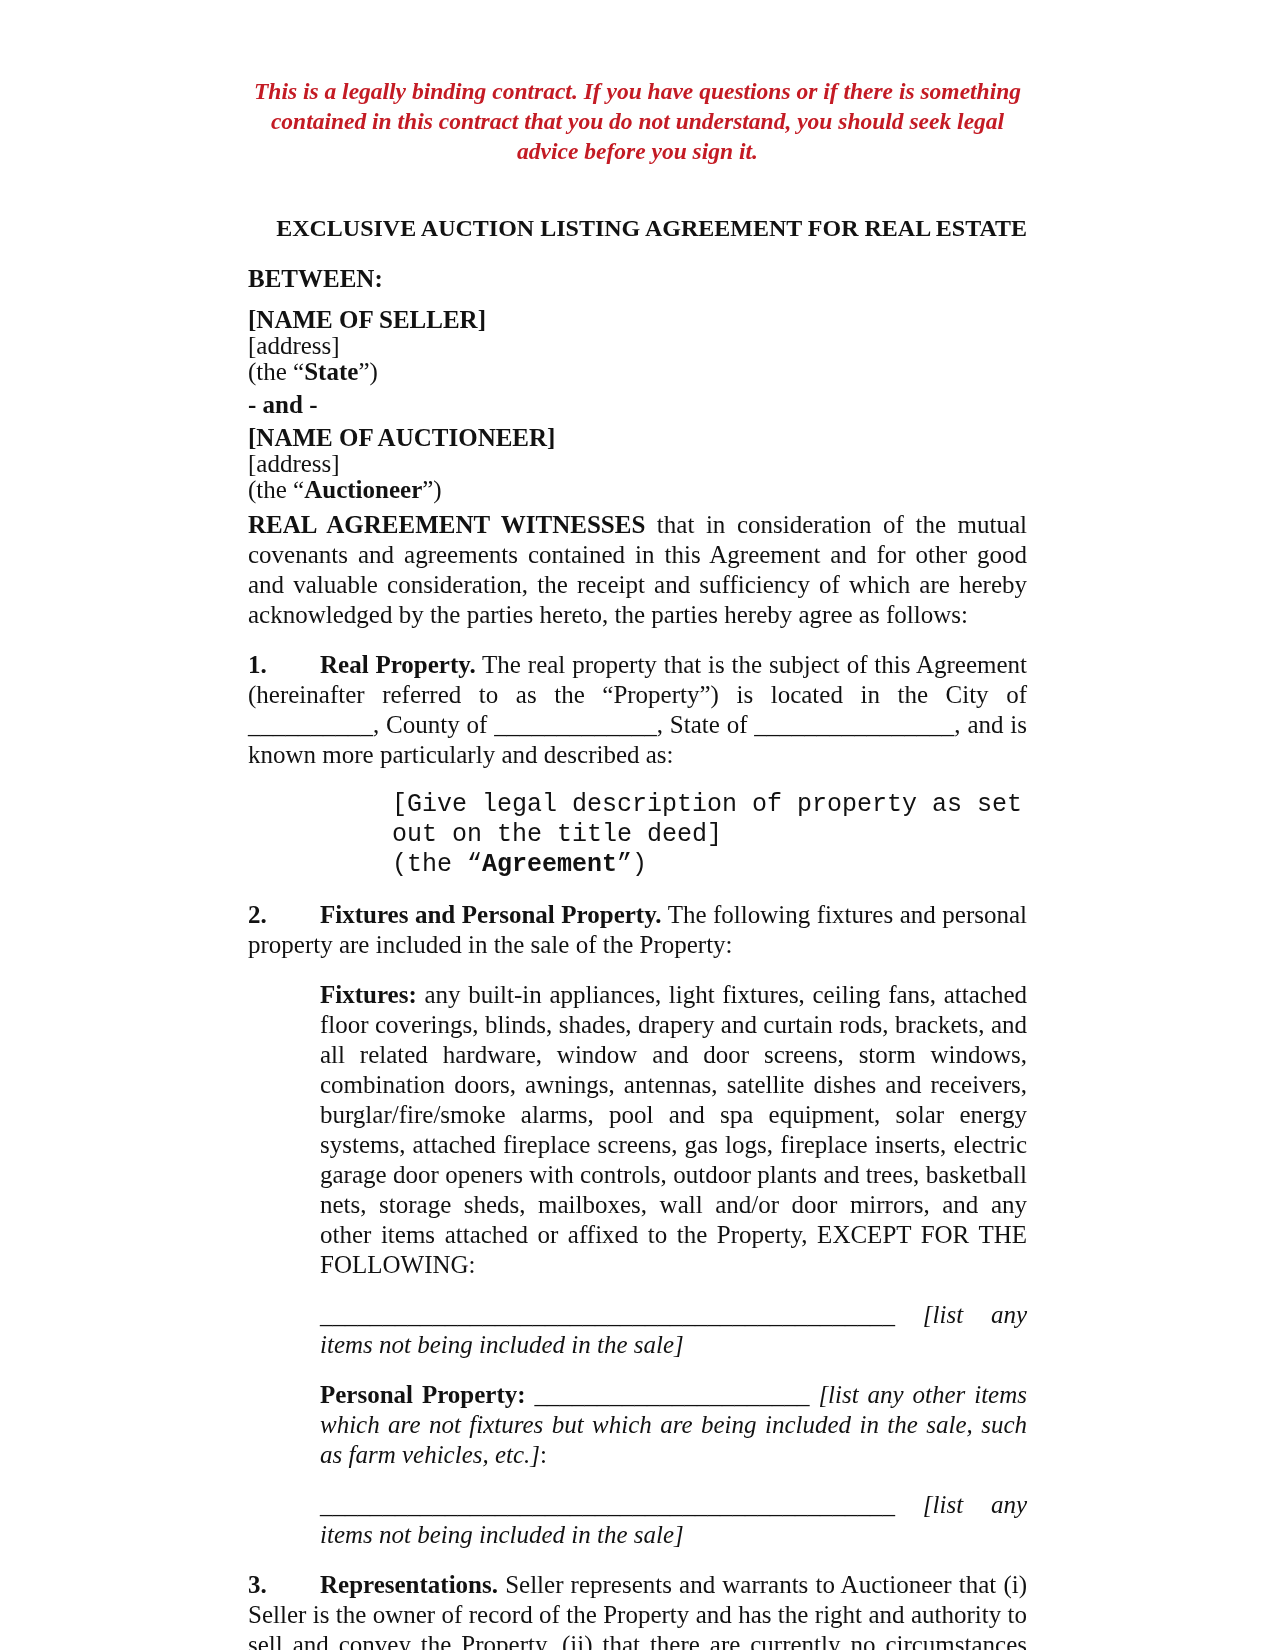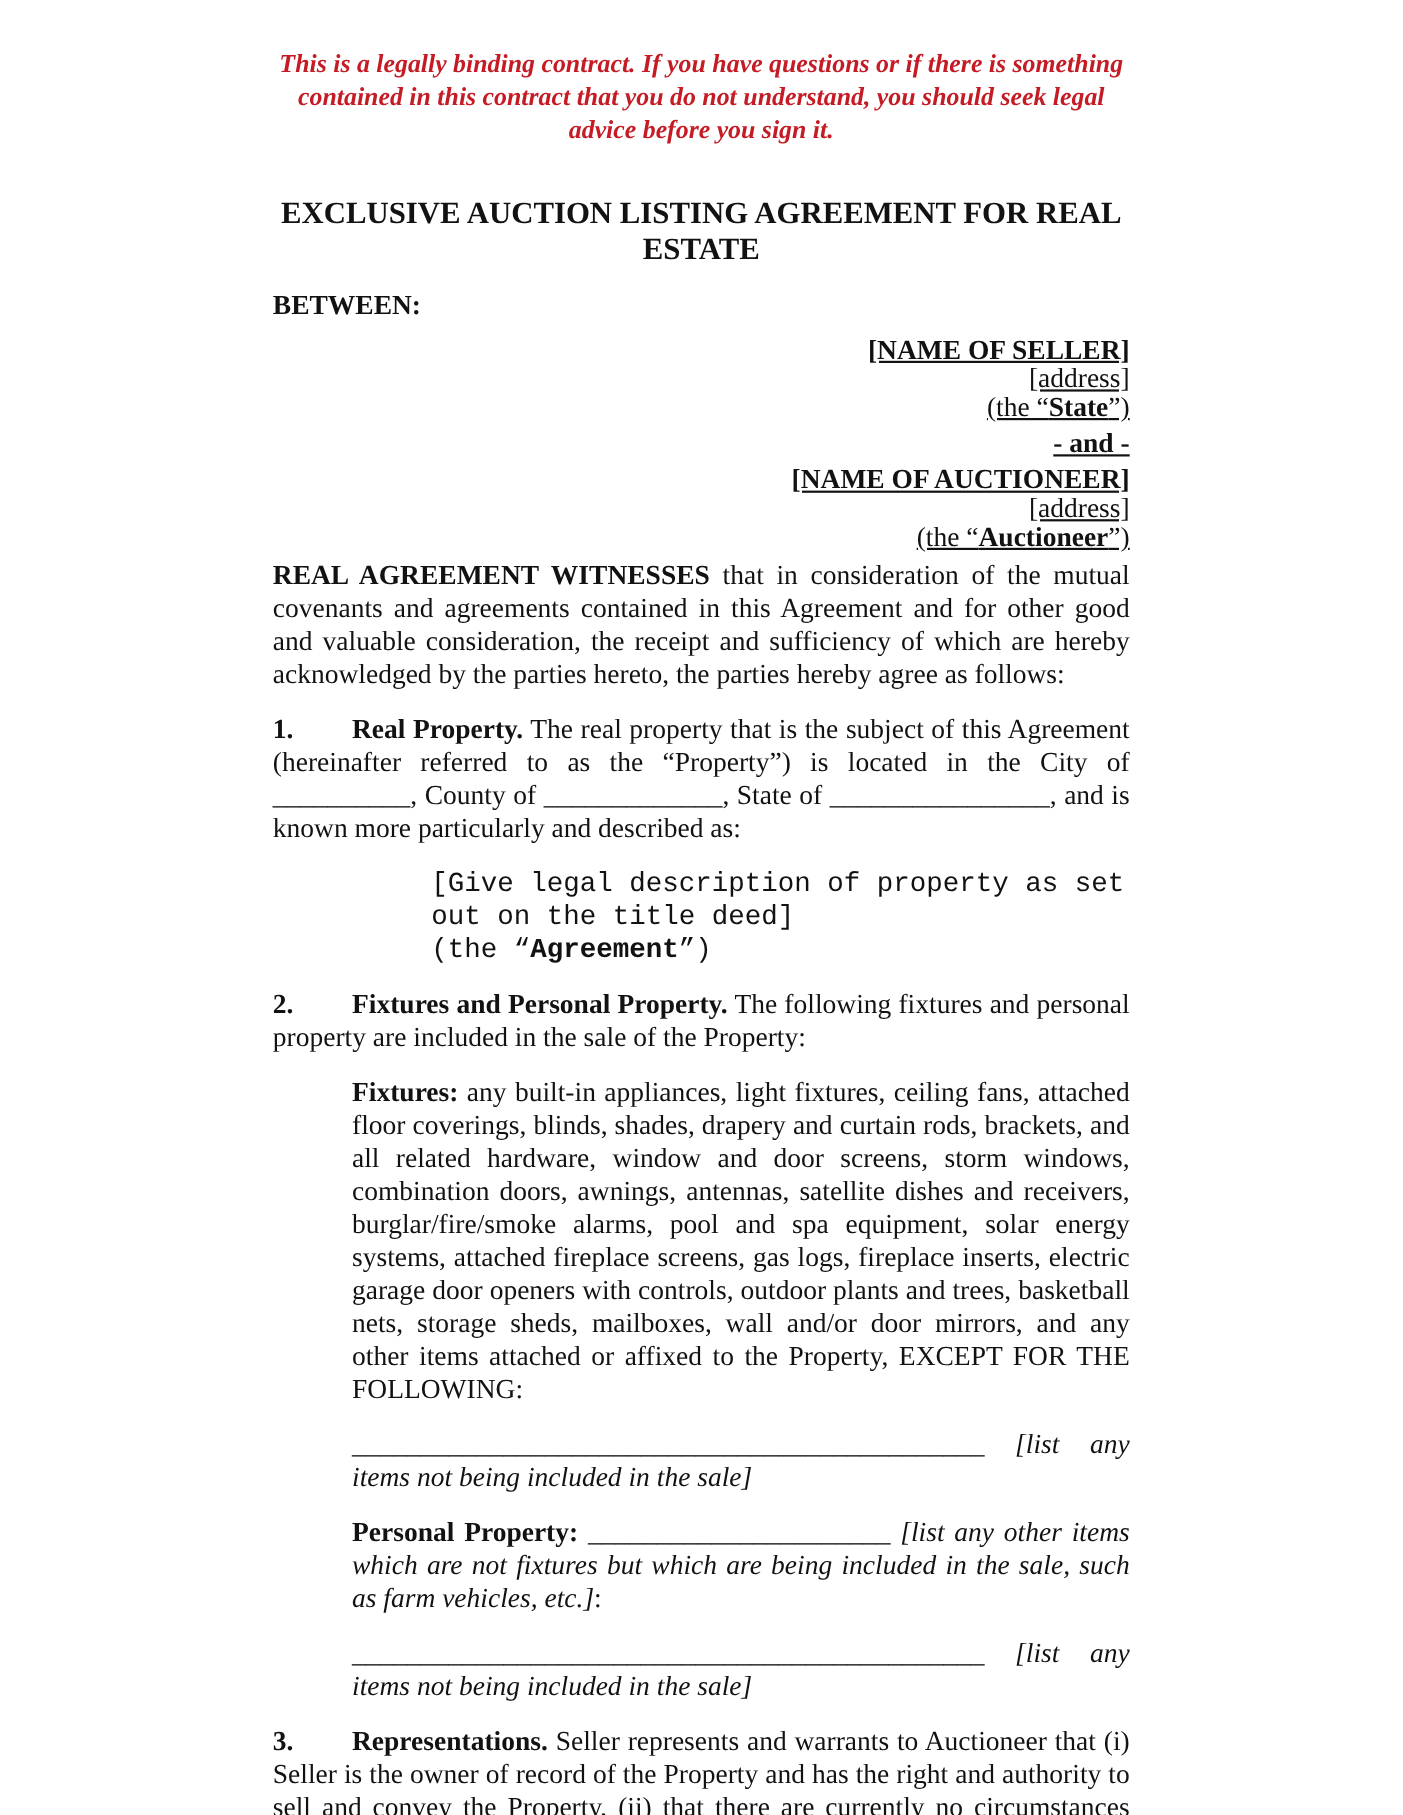--- a/index.html
+++ b/index.html
@@ -3,52 +3,52 @@
 <meta charset="utf-8">
 <style>
   * { margin: 0; padding: 0; box-sizing: border-box; }
   html, body { background: #ffffff; }
   .page {
     position: relative;
     width: 1065px;
     height: 1650px;
     margin: 0 auto;
     background: #ffffff;
-    padding: 35px 143px 0 143px;
+    padding: 68px 143px 0 143px;
     font-family: "Liberation Serif", serif;
     font-size: 25px;
     line-height: 30px;
     color: #121212;
     overflow: hidden;
   }
   .disclaimer {
     font-weight: bold;
     font-style: italic;
     text-align: center;
     font-size: 23.5px;
     line-height: 30px;
     max-width: 920px;
     margin: 8px auto 0 auto;
   }
   .doc-title {
-    text-align: center;
+    text-align: right;
     font-weight: bold;
-    font-size: 28px;
+    font-size: 24px;
     line-height: 32px;
     margin-top: 46px;
     font-family: Liberation Serif, serif;
   }
   .para { margin-top: 20px; }
   .just { text-align: justify; }
   .b { font-weight: bold; }
   .it { font-style: italic; }
   .tabnum { display: inline-block; width: 72px; font-weight: bold; }
   .ind  { margin-left: 72px; }
   .ind2 { margin-left: 144px; font-family: Liberation Mono, monospace; }
-  .center-block { text-align: right; line-height: 26px; margin-top: 13px; text-decoration: underline; }
+  .center-block { text-align: left; line-height: 26px; margin-top: 13px; }
   .center-block p { margin: 0; }
   .gap-lg { margin-top: 7px; }
 </style>
 </head>
 <body>
 
 <div class="page" style="color: rgb(18, 18, 18);">
 
   <p class="disclaimer" style="color: rgb(196, 27, 36);">This is a legally binding contract. If you have questions or if there is something contained in this contract that you do not understand, you should seek legal advice before you sign it.</p>
 

